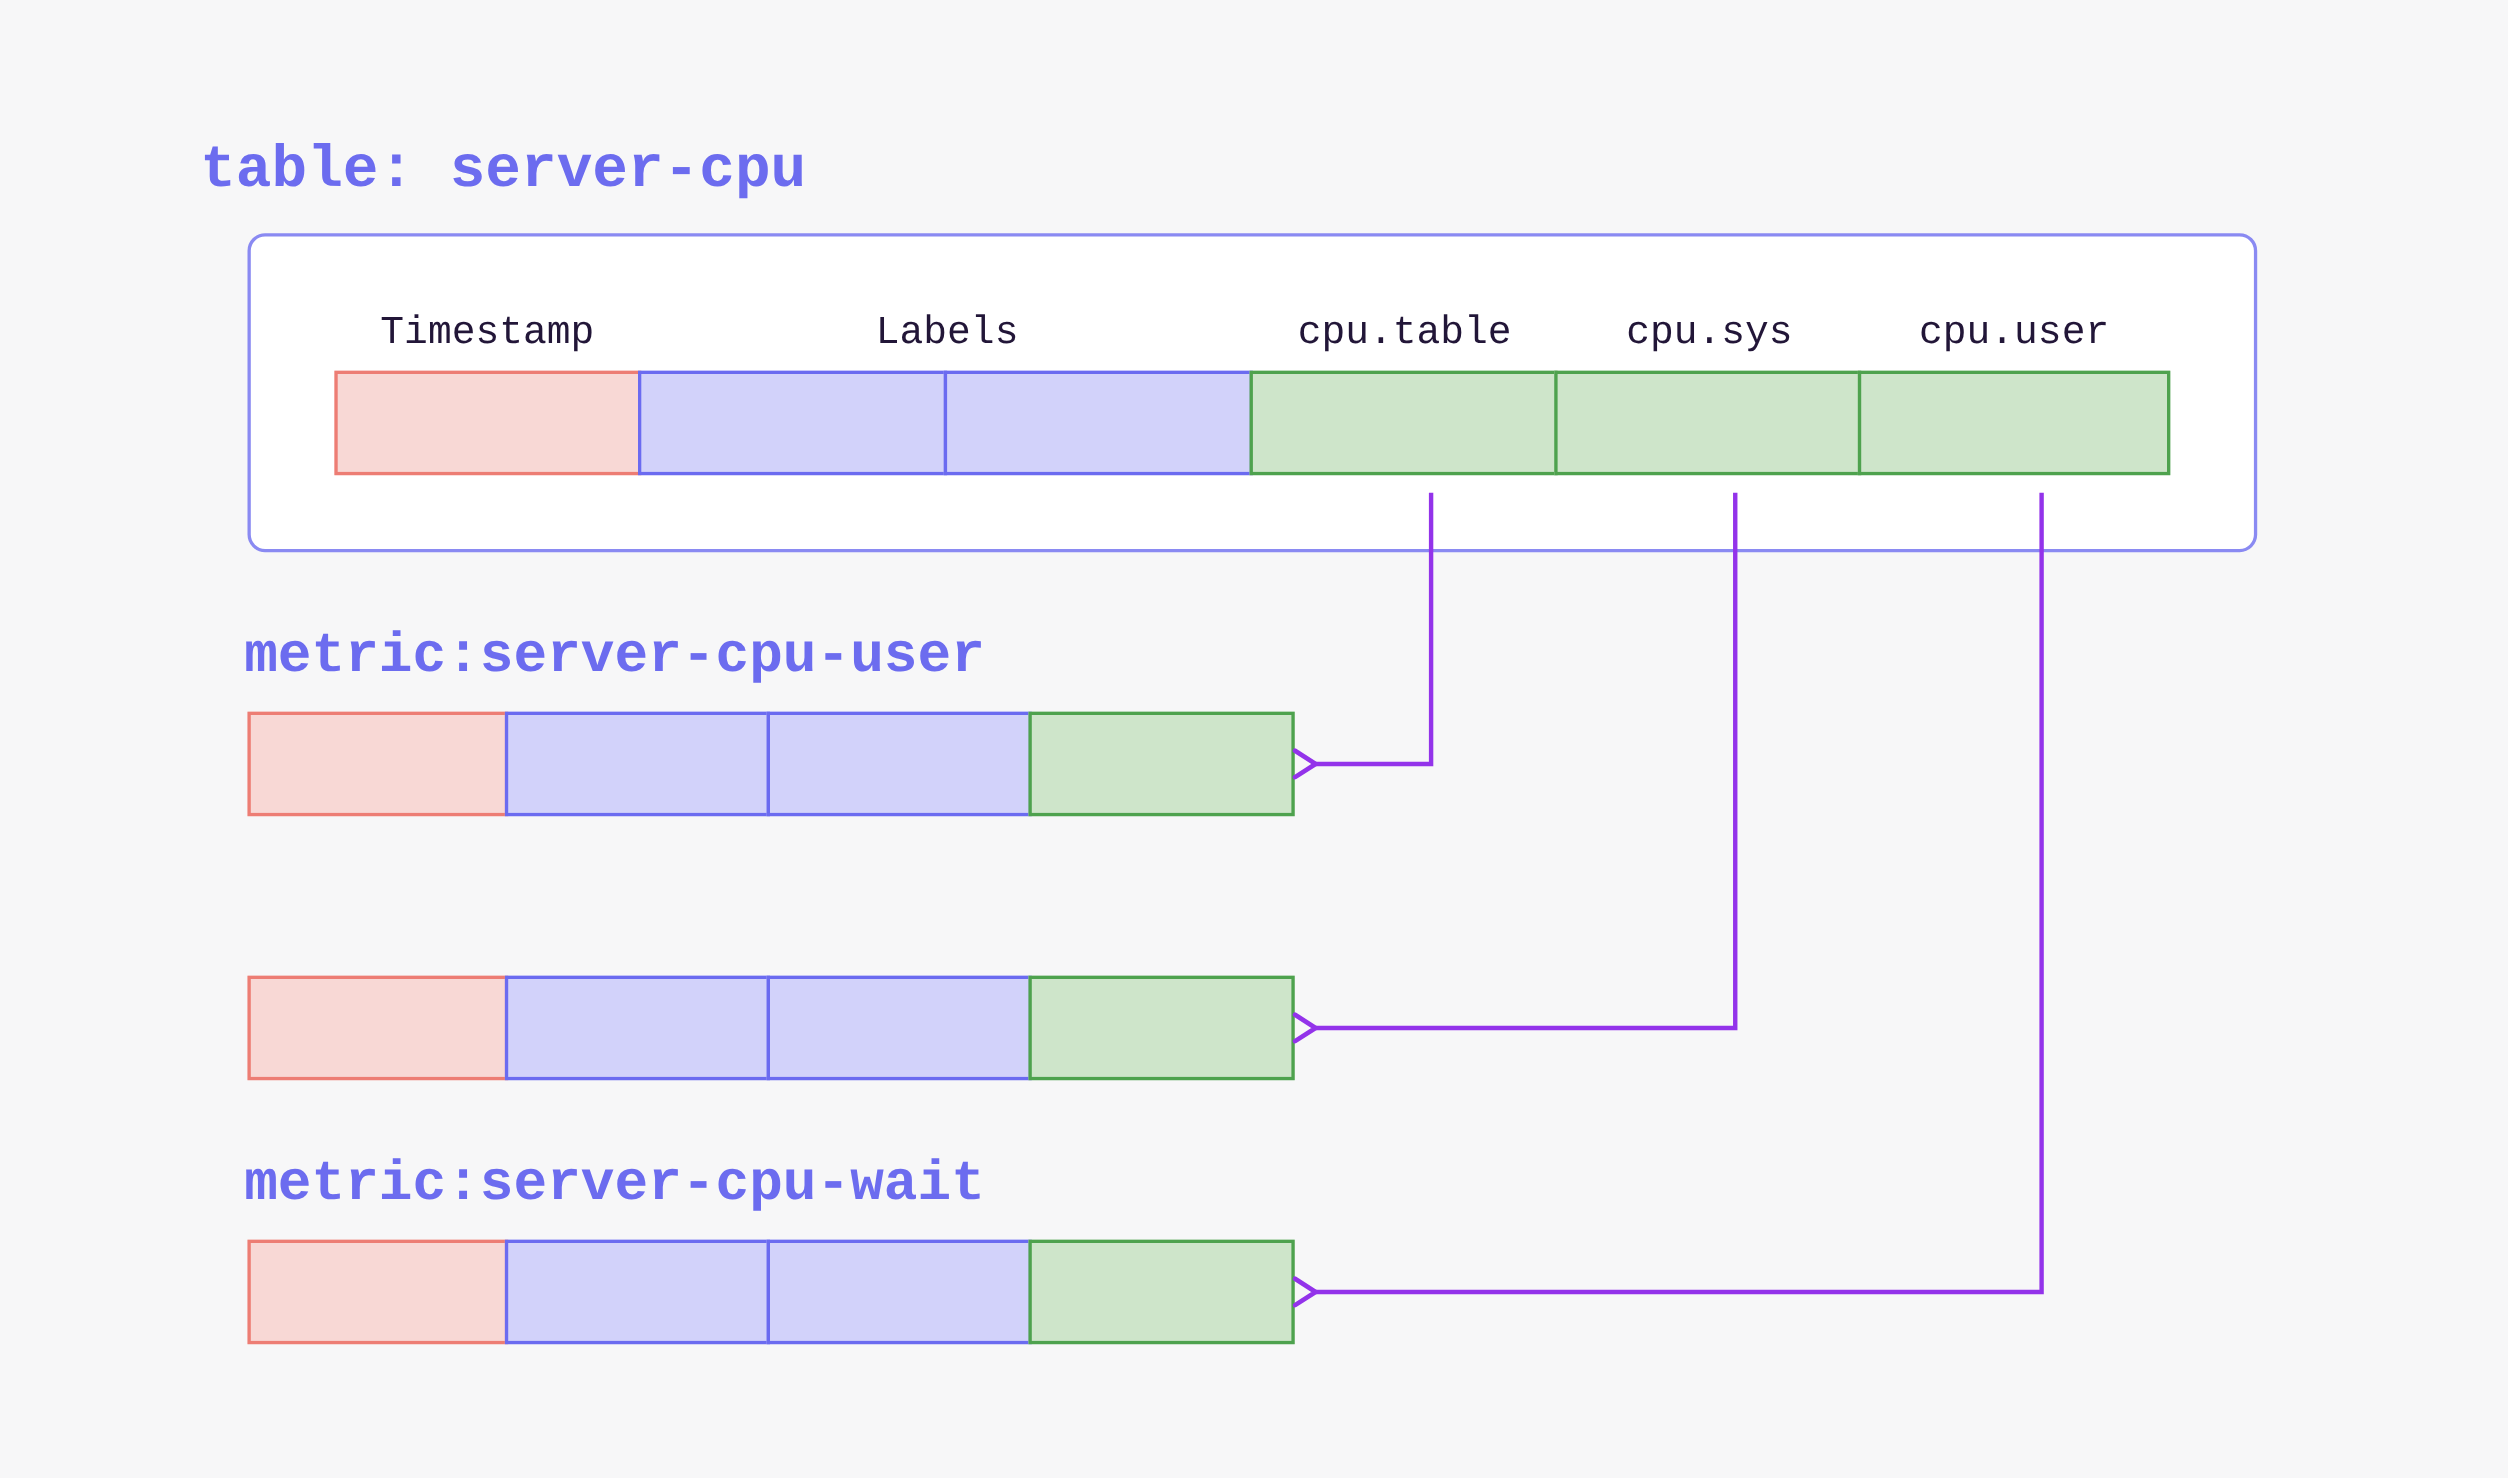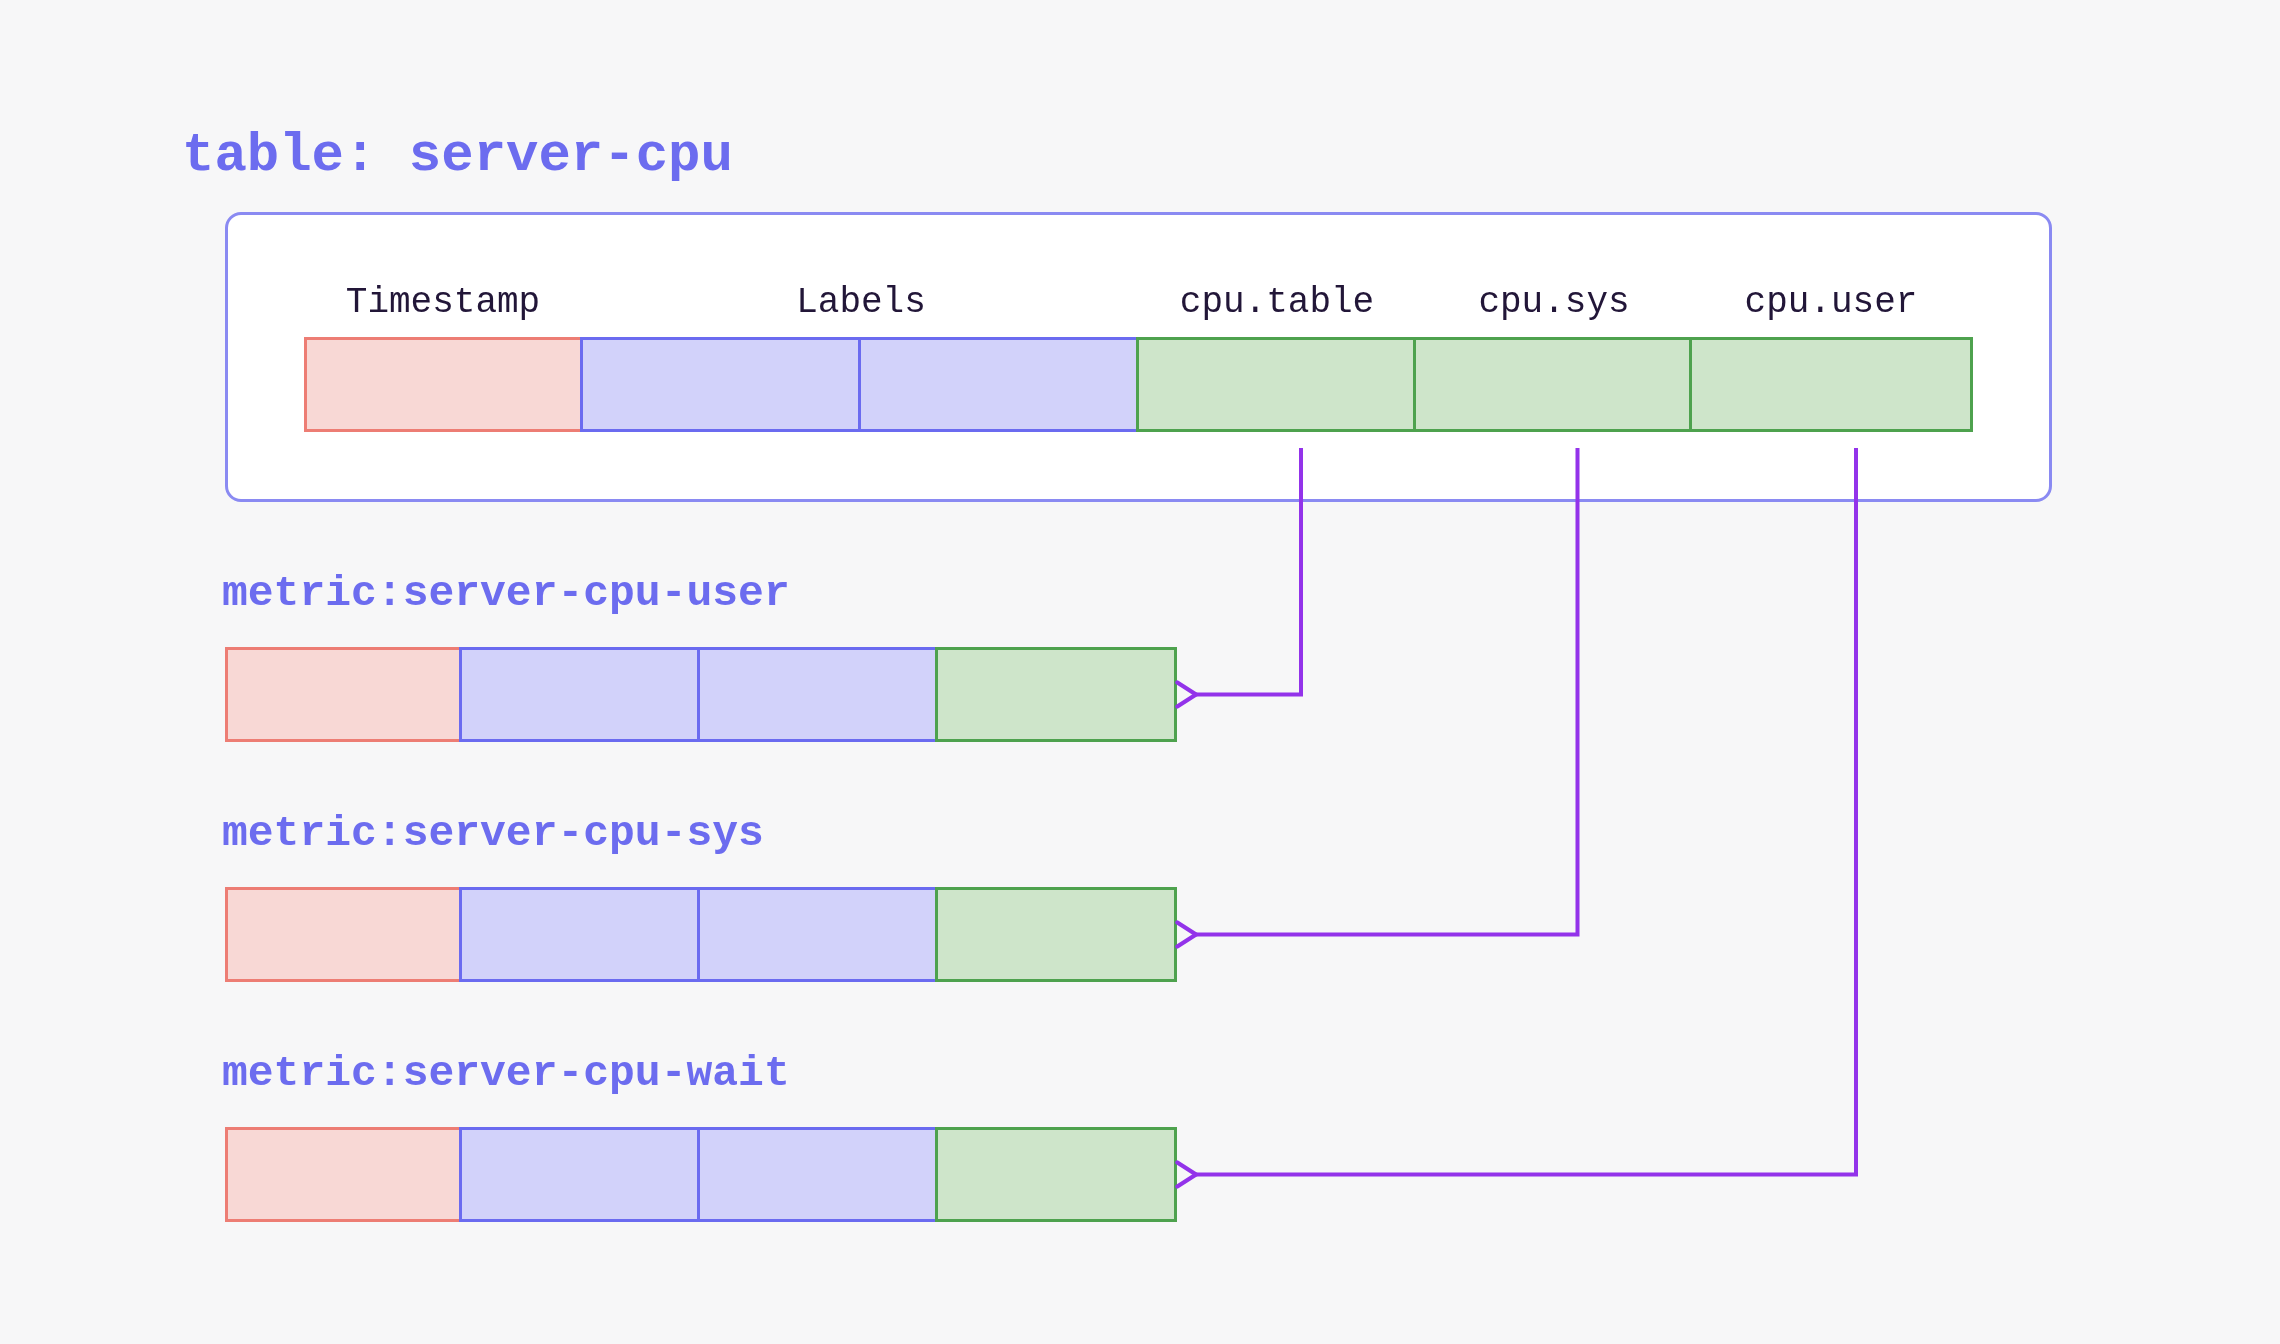--- a/index.html
+++ b/index.html
@@ -34,21 +34,21 @@
   .cell{
     position:absolute; box-sizing:border-box; height:95px;
     border:3px solid transparent;
   }
   .cell.ts{background:var(--timestamp-fill); border-color:var(--timestamp-border);}
   .cell.lb{background:var(--labels-fill);   border-color:var(--labels-border);}
   .cell.fd{background:var(--field-fill);    border-color:var(--field-border);}
   .table-cells .cell{top:337px;}
   .metric-title{
     position:absolute; left:222px;
-    font-size:43px; font-weight:bold; line-height:1.1;
+    font-size:51px; font-weight:bold; line-height:1.1;
     color:var(--heading-text); white-space:pre;
   }
   .metric-row{position:absolute; left:225px; width:952px; height:95px;}
   .metric-row .cell{top:0;}
   .metric-row .m-ts{left:0;     width:237px;}
   .metric-row .m-lb1{left:234px; width:241px;}
   .metric-row .m-lb2{left:472px; width:241px;}
   .metric-row .m-fd{left:710px; width:242px;}
   #arrow-layer{position:absolute; left:0; top:0; width:2280px; height:1344px; pointer-events:none;}
   #arrow-layer polyline.arrow{
@@ -83,21 +83,20 @@
   </div>
 
   <div class="metric-title" style="top:570px">metric:server-cpu-user</div>
   <div class="metric-row" style="top:647px">
     <div class="cell ts m-ts"></div>
     <div class="cell lb m-lb1"></div>
     <div class="cell lb m-lb2"></div>
     <div class="cell fd m-fd"></div>
   </div>
 
-  <div class="metric-title" style="top:810px">metric:server-cpu-sys</div>
   <div class="metric-row" style="top:887px">
     <div class="cell ts m-ts"></div>
     <div class="cell lb m-lb1"></div>
     <div class="cell lb m-lb2"></div>
     <div class="cell fd m-fd"></div>
   </div>
 
   <div class="metric-title" style="top:1050px">metric:server-cpu-wait</div>
   <div class="metric-row" style="top:1127px">
     <div class="cell ts m-ts"></div>

